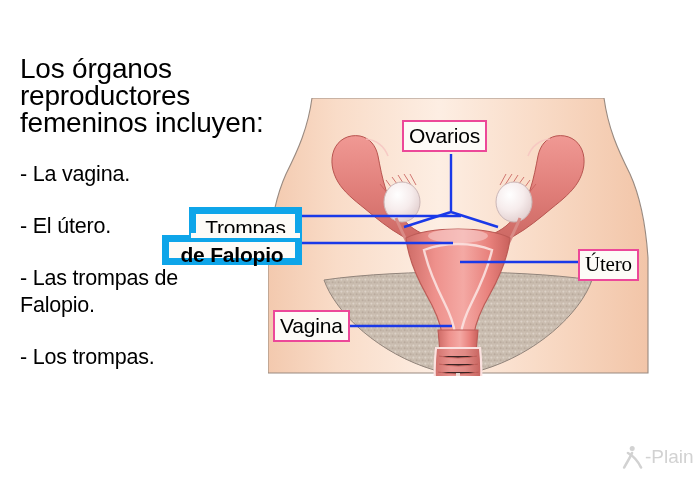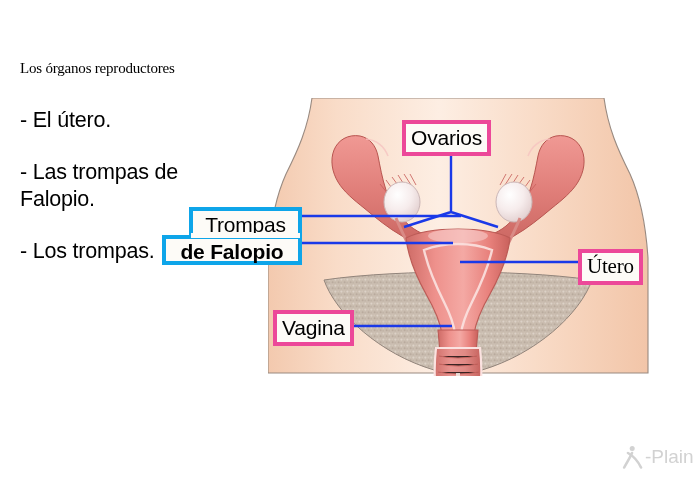--- a/index.html
+++ b/index.html
@@ -19,25 +19,24 @@
   }
 
   
   #text-column {
     position: absolute;
     left: 20px;
     top: 55px;
     width: 290px;
   }
   .intro-line {
-    font-size: 15px;
+    font-size: 28px;
     color: #000000;
     line-height: 27px;
     letter-spacing: -0.2px;
-    font-family: Liberation Serif, serif;
   }
   .bullet-item {
     font-size: 21.5px;
     color: #000000;
     line-height: 27px;
     letter-spacing: -0.2px;
     margin-top: 25px;
     white-space: pre-line;
   }
 
@@ -49,21 +48,21 @@
     width: 392px;
     height: 278px;
   }
   #illustration svg {
     display: block;
   }
 
   
   .callout {
     position: absolute;
-    border: 4px solid #ec4899;
+    border: 2px solid #ec4899;
     background: #FDFBF7;
     color: #000000;
     font-size: 21px;
     line-height: 25px;
     letter-spacing: -0.2px;
     padding: 1px 5px 2px 5px;
     box-sizing: border-box;
     white-space: nowrap;
   }
   #callout-ovarios { left: 402px; top: 120px; }
@@ -76,21 +75,21 @@
     left: 162px;
     top: 207px;
     width: 140px;
     height: 56px;
     border: none;
     background: transparent;
     padding: 0;
   }
   #callout-trompas .tline {
     position: absolute;
-    border: 4px solid #0ea5e9;
+    border: 7px solid #0ea5e9;
     background: #FDFBF7;
     color: #000000;
     font-size: 21px;
     line-height: 24px;
     letter-spacing: -0.2px;
     box-sizing: border-box;
     white-space: nowrap;
     text-align: center;
   }
   #callout-trompas .tline-top {
@@ -133,21 +132,23 @@
     margin-left: 1px;
   }
 </style>
 </head>
 <body>
 
 <div id="slide">
 
   <div id="text-column">
     <div class="intro-line">Los órganos reproductores</div>
-
+    <div class="intro-line">femeninos incluyen:</div>
+
+    <div class="bullet-item">- La vagina.</div>
     <div class="bullet-item">- El útero.</div>
     <div class="bullet-item">- Las trompas de
   Falopio.</div>
     <div class="bullet-item">- Los trompas.</div>
   </div>
 
   <div id="illustration">
     <svg width="392" height="278" viewBox="0 0 392 278" xmlns="http://www.w3.org/2000/svg">
       <defs>
         <linearGradient id="skinGrad" x1="0" y1="0" x2="1" y2="0">

